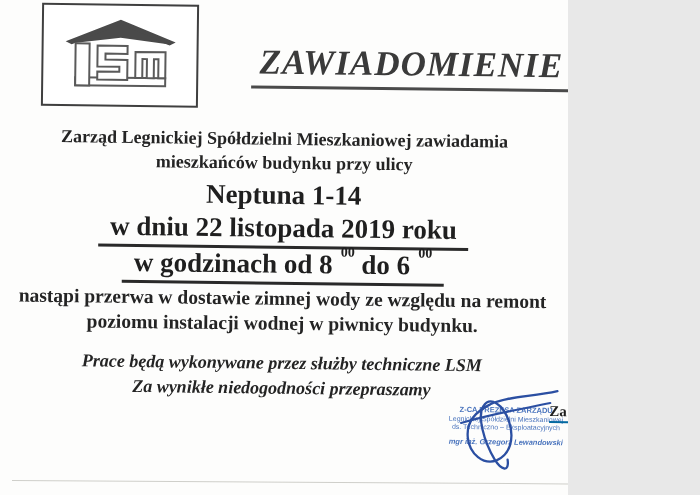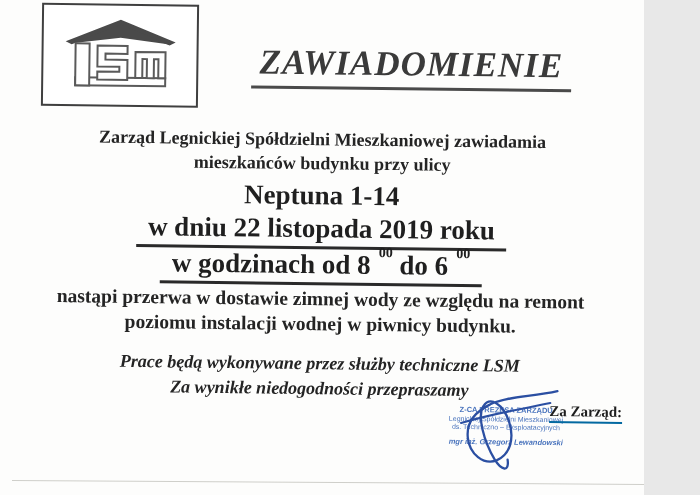--- a/index.html
+++ b/index.html
@@ -1,17 +1,17 @@
 <!DOCTYPE html>
 <html><head>
 <meta charset="utf-8">
 <style>
   html,body{margin:0;padding:0;background:#e8e8e8;}
   .sheet{
-    position:relative;width:644px;height:495px;background:#fdfdfc;
+    position:relative;width:568px;height:495px;background:#fdfdfc;
     overflow:hidden;font-family:"Liberation Serif",serif;color:#222;
   }
   .content{position:absolute;inset:0;transform:rotate(0.7deg);transform-origin:300px 180px;}
   .logo-box{
     position:absolute;left:40px;top:6px;width:153px;height:99px;
     border:2px solid #3f3f3f;background:#fff;display:flex;align-items:center;justify-content:center;
   }
   .title-wrap{position:absolute;left:205px;top:42px;width:410px;text-align:center;}
   .title-inner{
     display:inline-block;font-style:italic;font-weight:bold;font-size:35px;line-height:42px;

